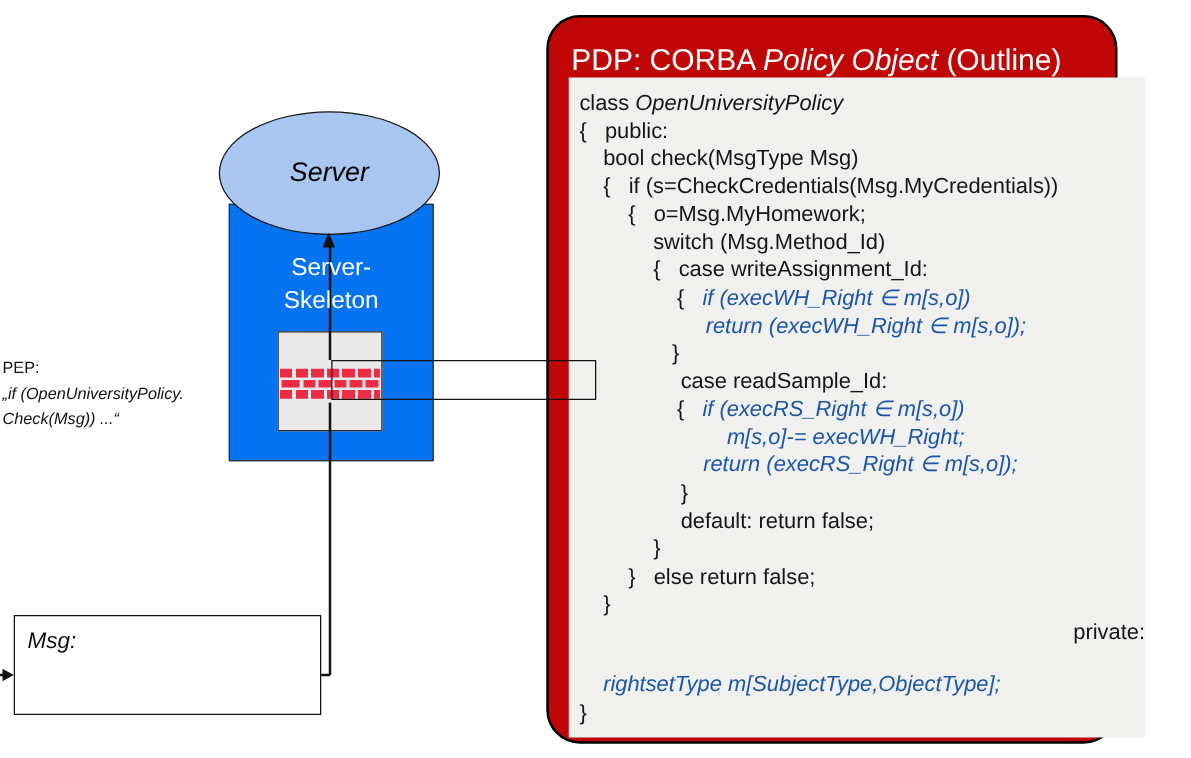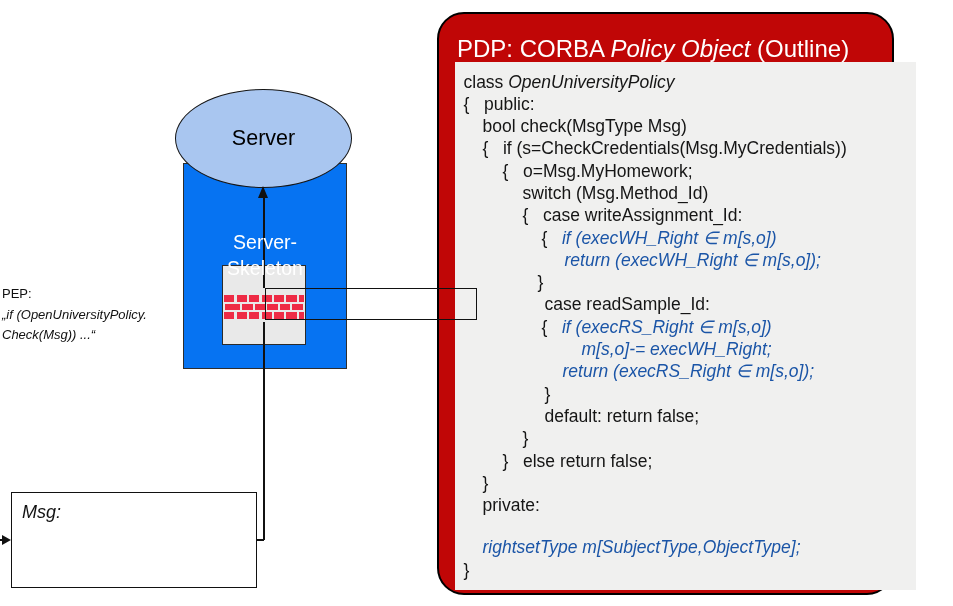--- a/index.html
+++ b/index.html
@@ -10,44 +10,44 @@
   *{margin:0;padding:0;box-sizing:border-box;}
   body{background:#fff;font-family:"Liberation Sans",sans-serif;color:var(--ink);}
   .canvas{position:relative;width:953px;height:606px;background:#fff;overflow:hidden;}
 
   
   .blue-box{position:absolute;left:183px;top:163px;width:164px;height:206px;
     background:var(--skel-blue);border:1.6px solid #2e2e2e;z-index:2;}
   .ellipse{position:absolute;left:175px;top:89px;width:177px;height:99px;border-radius:50%;
     background:var(--ellipse-blue);border:1.8px solid #161616;z-index:4;
     display:flex;align-items:center;justify-content:center;}
-  .server-label{font-size:21.5px;color:#000;}
+  .server-label{font-size:21.5px;color:#000;font-style:italic;}
   .skeleton-label{position:absolute;left:183px;top:201px;width:164px;text-align:center;
-    color:#fff;font-size:19.5px;line-height:26px;z-index:8;margin-top:28px;}
+    color:#fff;font-size:19.5px;line-height:26px;z-index:8;}
   .brick-box{position:absolute;left:222px;top:265px;width:84px;height:80px;
     background:var(--box-gray);border:1.7px solid #2b2b2b;z-index:5;}
   .brick-row{position:absolute;left:1px;right:1px;height:6.6px;
     background:repeating-linear-gradient(90deg,var(--brick-red) 0 10px,rgba(0,0,0,0) 10px 12.5px);}
   .brick-row:nth-child(1){top:29px;}
   .brick-row:nth-child(2){top:37.5px;background-position-x:6px;}
   .brick-row:nth-child(3){top:46px;}
 
   .vline{position:absolute;width:1.7px;background:#111;z-index:7;}
   .hline{position:absolute;height:1.7px;background:#111;z-index:7;}
   .arrow-up-head{position:absolute;left:258.3px;top:186px;width:0;height:0;z-index:7;
     border-left:5.7px solid transparent;border-right:5.7px solid transparent;
     border-bottom:12px solid #111;}
   .arrow-right-head{position:absolute;left:2px;top:534.5px;width:0;height:0;z-index:7;
     border-top:5.7px solid transparent;border-bottom:5.7px solid transparent;
     border-left:9.5px solid #111;}
 
   .pep-text{position:absolute;left:2px;top:284px;font-size:13px;line-height:20.6px;z-index:20;}
   .pep-text .it{font-style:italic;}
 
-  .msg-box{position:absolute;left:11px;top:492px;width:246px;height:96px;background:#fff;
+  .msg-box{position:absolute;left:11px;top:492px;width:246px;height:80px;background:#fff;
     border:1.7px solid #111;z-index:9;font-style:italic;font-size:18px;}
   .msg-label{position:absolute;left:10px;top:9px;}
   .msg-items{position:absolute;left:61px;top:9px;line-height:29px;}
 
   
   .pdp-panel{position:absolute;left:437px;top:12px;width:457px;height:583px;
     background:var(--pdp-red);border:2.6px solid #000;border-radius:27px;z-index:3;}
   .pdp-title{position:absolute;left:18px;top:21px;color:#fff;font-size:24px;white-space:pre;}
   .pdp-title .it{font-style:italic;}
   .code-panel{position:absolute;left:16px;top:47.5px;width:461px;height:528px;
@@ -117,21 +117,21 @@
           <div class="code-line" style="padding-left: 74px;"><span class="seg-n">}</span></div>
           <div class="code-line" style="padding-left: 81px;"><span class="seg-n">case readSample_Id:</span></div>
           <div class="code-line" style="padding-left: 78px;"><span class="seg-n">{   </span><span class="seg-b">if (execRS_Right ∈ m[s,o])</span></div>
           <div class="code-line" style="padding-left: 118px;"><span class="seg-b">m[s,o]-= execWH_Right;</span></div>
           <div class="code-line" style="padding-left: 99px;"><span class="seg-b">return (execRS_Right ∈ m[s,o]);</span></div>
           <div class="code-line" style="padding-left: 81px;"><span class="seg-n">}</span></div>
           <div class="code-line" style="padding-left: 81px;"><span class="seg-n">default: return false;</span></div>
           <div class="code-line" style="padding-left: 59px;"><span class="seg-n">}</span></div>
           <div class="code-line" style="padding-left: 39px;"><span class="seg-n">}   else return false;</span></div>
           <div class="code-line" style="padding-left: 19px;"><span class="seg-n">}</span></div>
-          <div class="code-line" style="padding-left: 19px;"><span class="seg-n">private:</span></div>
+          <div class="code-line" style="padding-left: 19px; text-align: right;"><span class="seg-n">private:</span></div>
           <div class="code-line" style="padding-left: 19px; margin-top: 20px;"><span class="seg-b">rightsetType m[SubjectType,ObjectType];</span></div>
           <div class="code-line" style="padding-left: 0px;"><span class="seg-n">}</span></div>
         </div>
     </div>
   </div>
 
   <div class="probe-rect"></div>
 
 </div>
 

